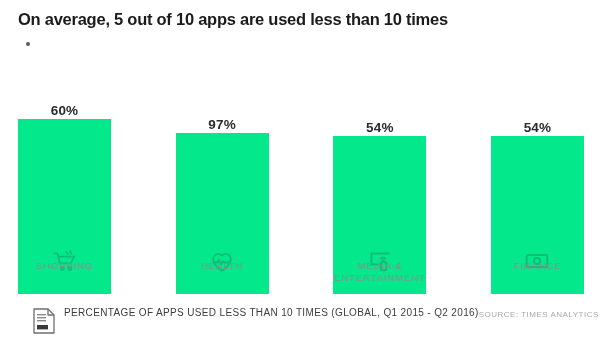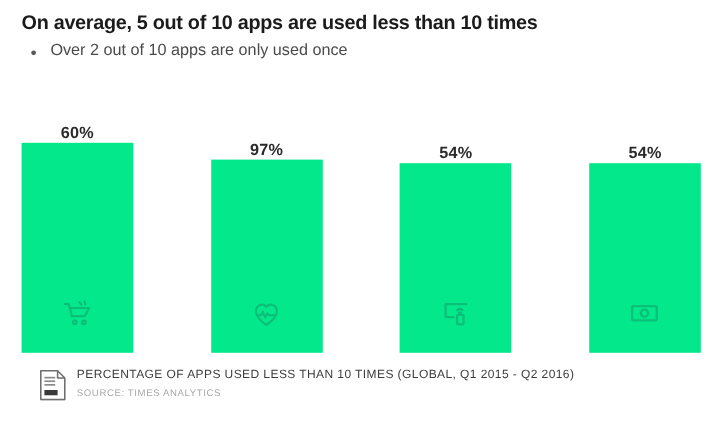--- a/index.html
+++ b/index.html
@@ -80,40 +80,39 @@
 
   
   .footer{
     position:absolute;left:33px;top:307px;
     display:flex;align-items:flex-start;
   }
   .footer-logo{
     width:22px;height:26px;flex:0 0 auto;margin-right:9px;margin-top:1px;
   }
   .footer-logo svg{display:block;}
-  .footer-text{display:flex;flex-direction:column;}
+  .footer-text{display:flex;flex-direction:row;}
   .footer-caption{
     font-size:10px;color:#3d3d3d;letter-spacing:0.35px;line-height:1.25;
     white-space:nowrap;
   }
   .footer-source{
     font-size:8px;color:#a8a8a8;letter-spacing:0.5px;margin-top:3px;
     white-space:nowrap;
   }
 </style>
 </head>
 <body>
 
 <div class="slide">
 
   <div class="header">
     <div class="title">On average, 5 out of 10 apps are used less than 10 times</div>
     <div class="bullet-row">
       <span class="bullet-dot"></span>
-      <span class="subtitle">Over 2 out of 10 apps are only used once</span>
     </div>
   </div>
 
   <div class="chart">
     <div class="bars">
 
       <div class="bar-col">
         <div class="bar-value" style="bottom:176px;">60%</div>
         <div class="bar" style="height:175px;">
           <span class="bar-icon">
@@ -160,20 +159,26 @@
               <rect x="2.5" y="6.5" width="19" height="11" rx="1"></rect>
               <circle cx="12" cy="12" r="2.8"></circle>
             </svg>
           </span>
         </div>
       </div>
 
     </div>
   </div>
 
+  <div class="cats">
+    <div class="cat">SHOPPING</div>
+    <div class="cat">HEALTH</div>
+    <div class="cat">MEDIA &amp; ENTERTAINMENT</div>
+    <div class="cat">FINANCE</div>
+  </div>
 
   <div class="footer">
     <span class="footer-logo">
       <svg width="22" height="26" viewBox="0 0 22 26" fill="none">
         <path d="M1 1h14l6 6v18H1z" fill="#ffffff" stroke="#6f6f6f" stroke-width="1.3" stroke-linejoin="round"></path>
         <path d="M15 1v6h6" stroke="#6f6f6f" stroke-width="1.3" stroke-linejoin="round"></path>
         <rect x="4" y="6" width="9" height="1.4" fill="#8a8a8a"></rect>
         <rect x="4" y="9" width="9" height="1.4" fill="#8a8a8a"></rect>
         <rect x="4" y="12" width="9" height="1.4" fill="#8a8a8a"></rect>
         <rect x="4" y="17" width="11" height="4.4" fill="#3a3a3a"></rect>

